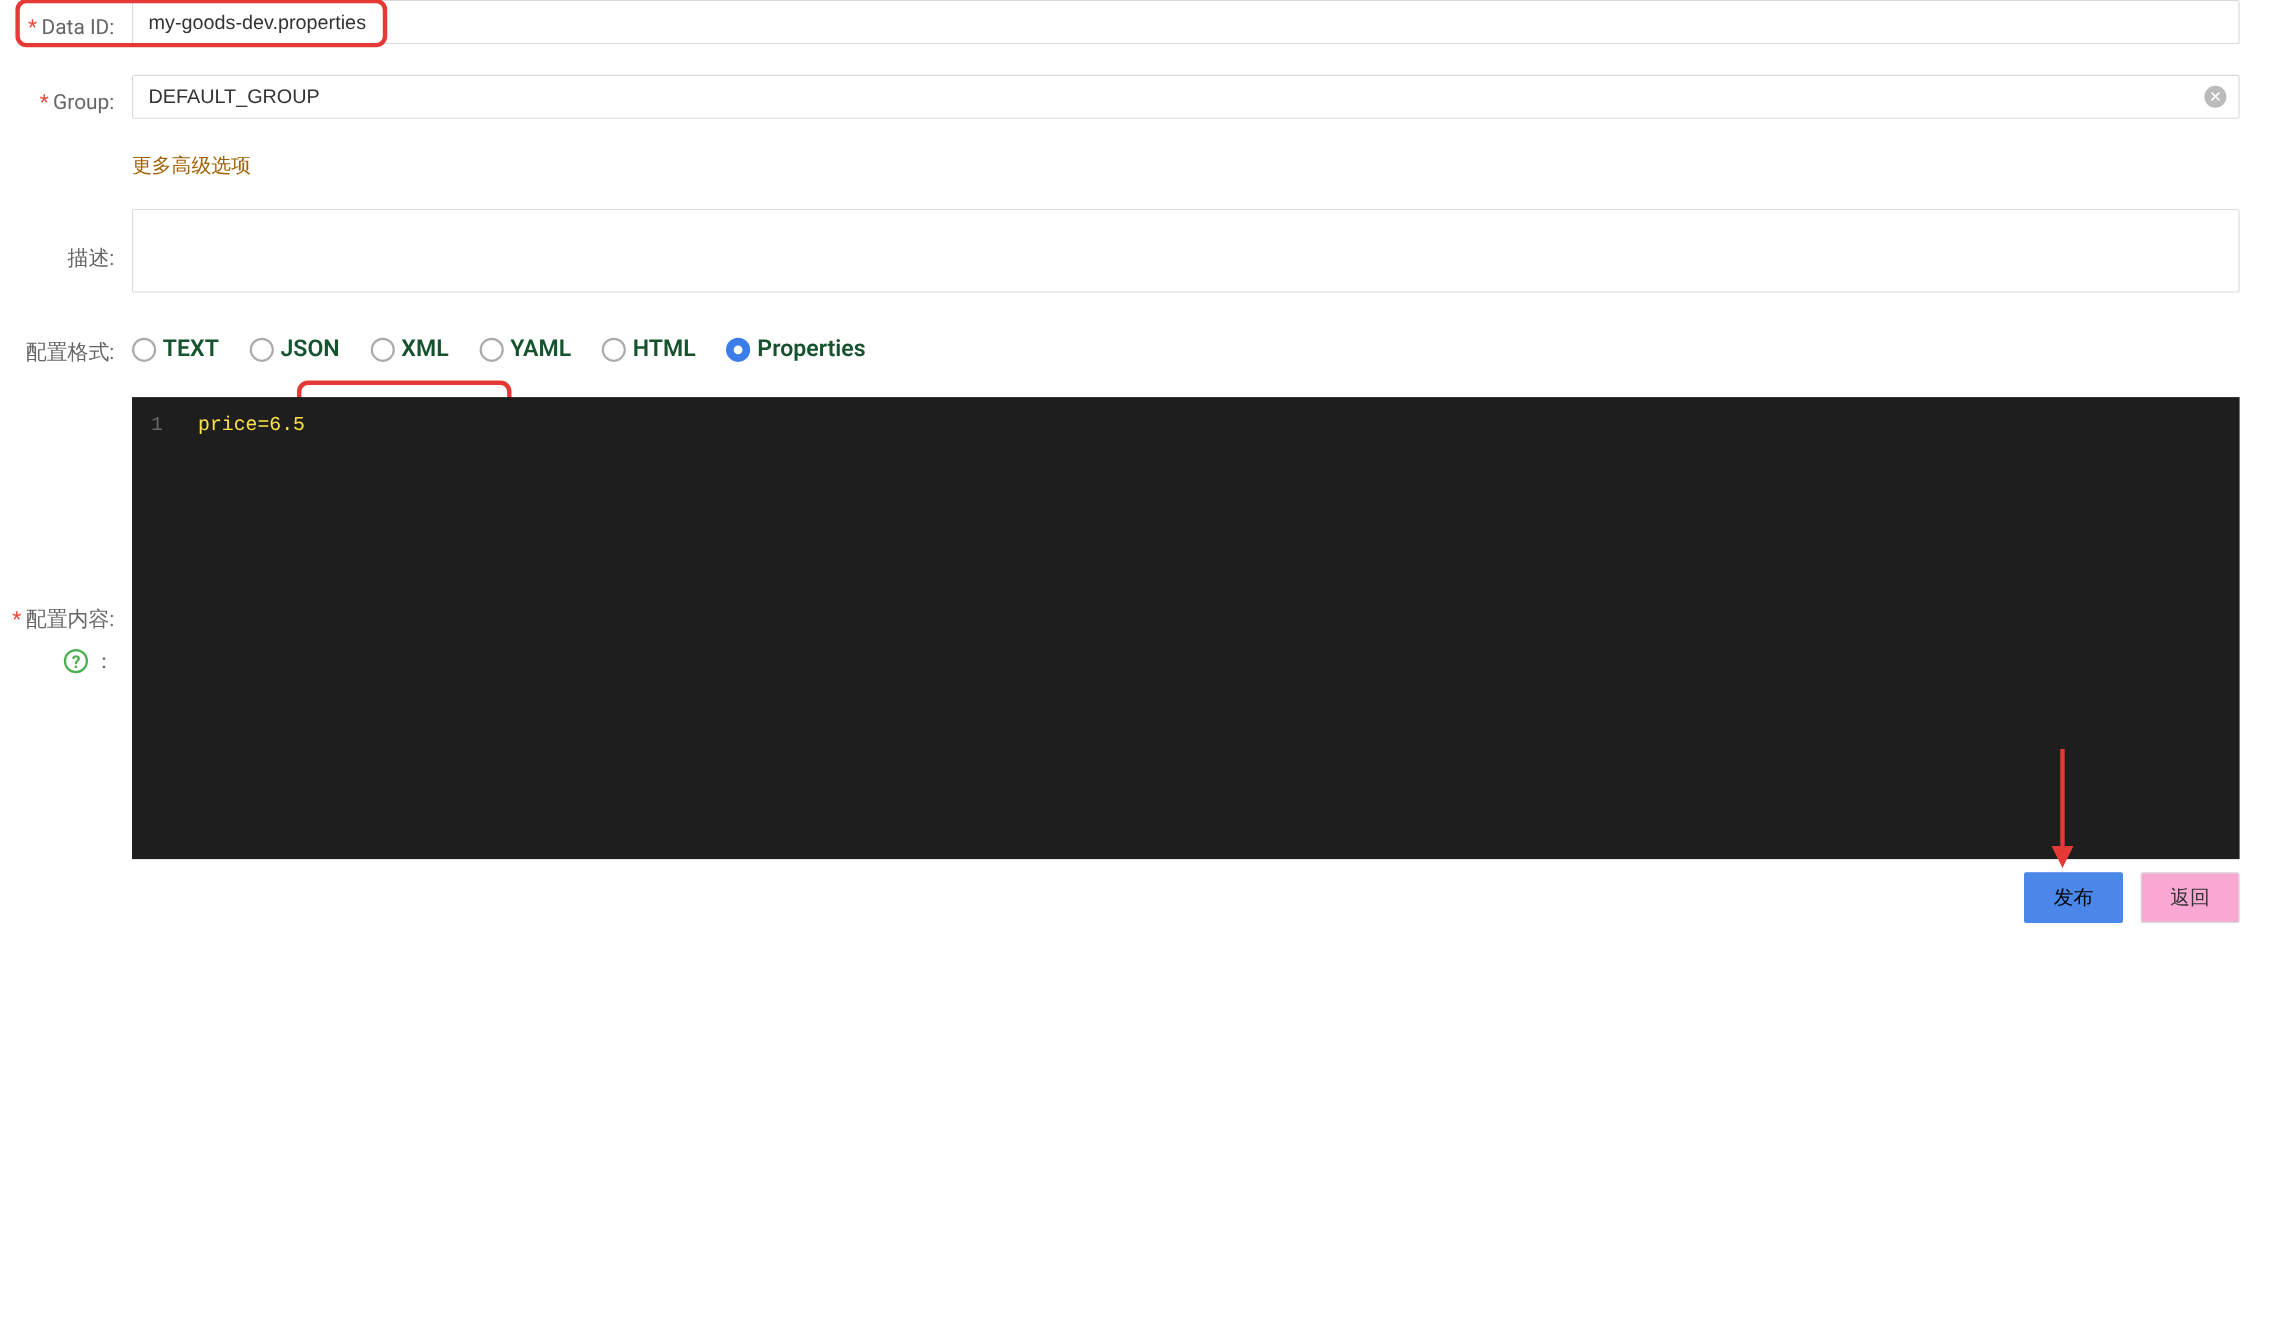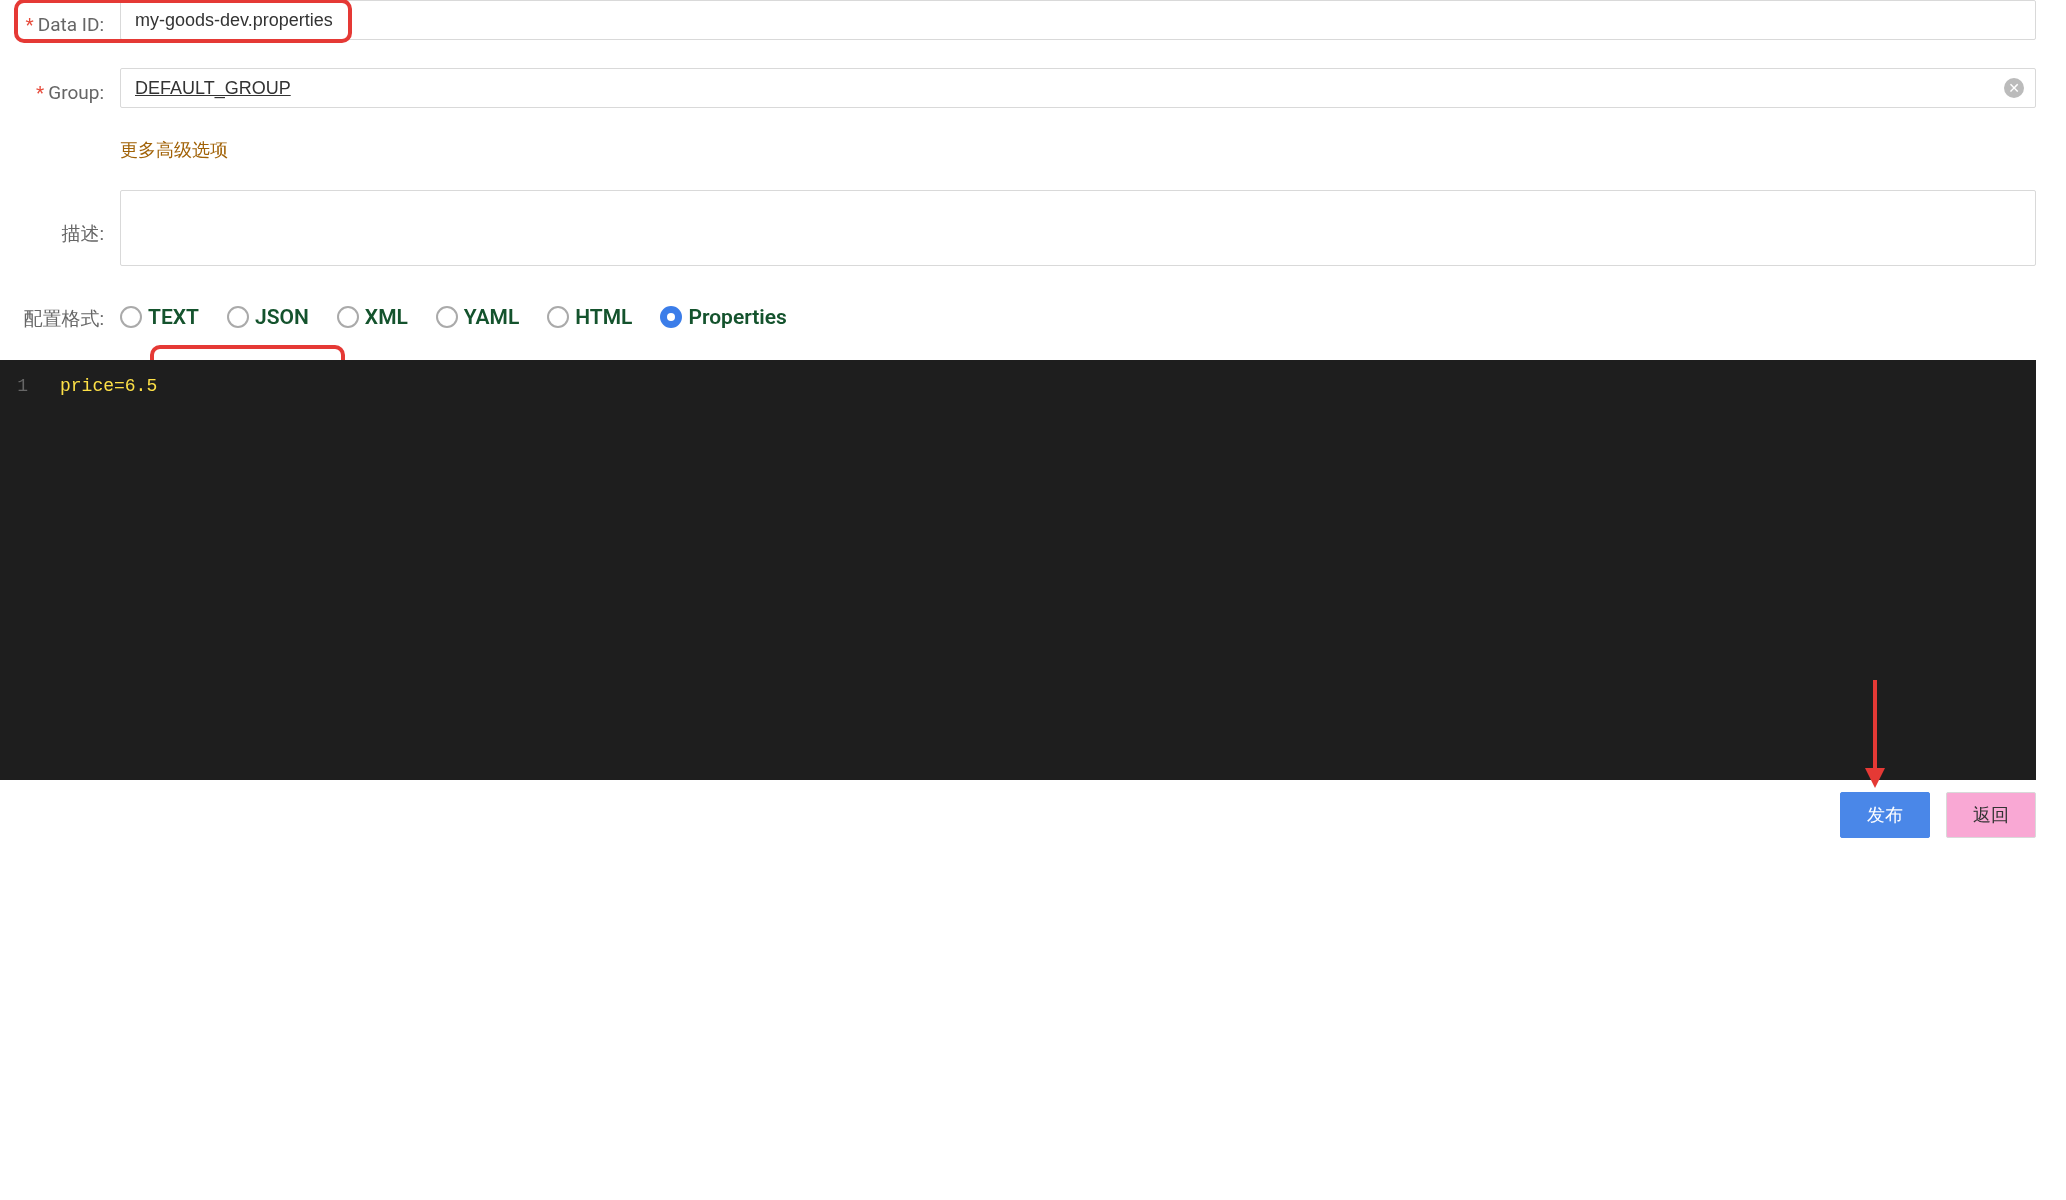--- a/index.html
+++ b/index.html
@@ -179,21 +179,21 @@
       font-size: 18px;
       border-radius: 2px;
       cursor: pointer;
       border: 1px solid #d9d9d9;
       background: #f9a8d4;
       color: #333;
     }
     .btn-primary {
       background: #4a87e8;
       border-color: #4a87e8;
-      color: #ffffff;
+      color: #000000;
       margin-left: 14px;
     }
     .highlight-red {
       border: 4px solid #e53935;
       border-radius: 10px;
     }
     .highlight-data-id {
       position: absolute;
       left: 14px;
       top: -1px;
@@ -235,21 +235,21 @@
     <input type="text" class="text-input" value="my-goods-dev.properties" style="">
   </div>
 </div>
 
 <div class="form-row">
   <div class="label-col">
     <span class="required">*</span><span>Group:</span>
   </div>
   <div class="field-col">
     <div class="input-with-clear">
-      <input type="text" class="text-input" style="padding-right: 40px; text-decoration: underline;" value="DEFAULT_GROUP">
+      <input type="text" class="text-input" style="padding-right: 40px;" value="DEFAULT_GROUP">
       <span class="clear-icon">✕</span>
     </div>
   </div>
 </div>
 
 <div class="form-row">
   <div class="label-col"></div>
   <div class="field-col">
     <span class="link-text">更多高级选项</span>
   </div>
@@ -290,20 +290,31 @@
         <span class="radio-circle selected">
             <span class="radio-dot"></span>
           </span>
         <span>Properties</span>
       </label>
     </div>
   </div>
 </div>
 
 <div class="form-row" style="margin-bottom:0;">
+  <div class="label-col" style="padding-top:22px;">
+    <div class="content-label-block">
+      <div>
+        <span class="required">*</span><span>配置内容:</span>
+      </div>
+      <div>
+        <span class="help-icon">?</span>
+        <span>：</span>
+      </div>
+    </div>
+  </div>
   <div class="field-col">
     <div class="editor-wrapper">
       <div class="highlight-red highlight-code"></div>
       <div class="code-editor">
         <div class="code-line">
           <span class="line-number">1</span>
           <span class="line-content">price=6.5</span>
         </div>
         <svg class="arrow-red" width="30" height="110">
           <line x1="15" y1="0" x2="15" y2="90" stroke="#e53935" stroke-width="4"></line>

